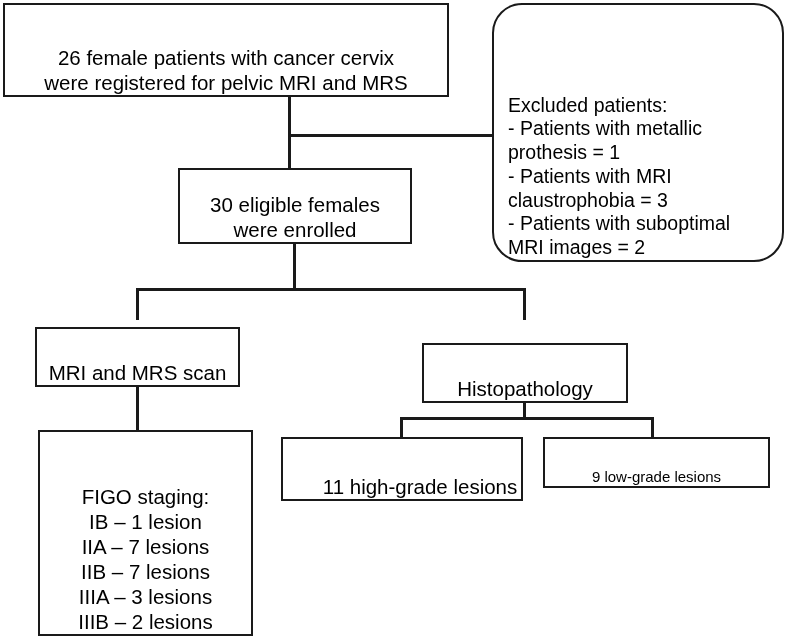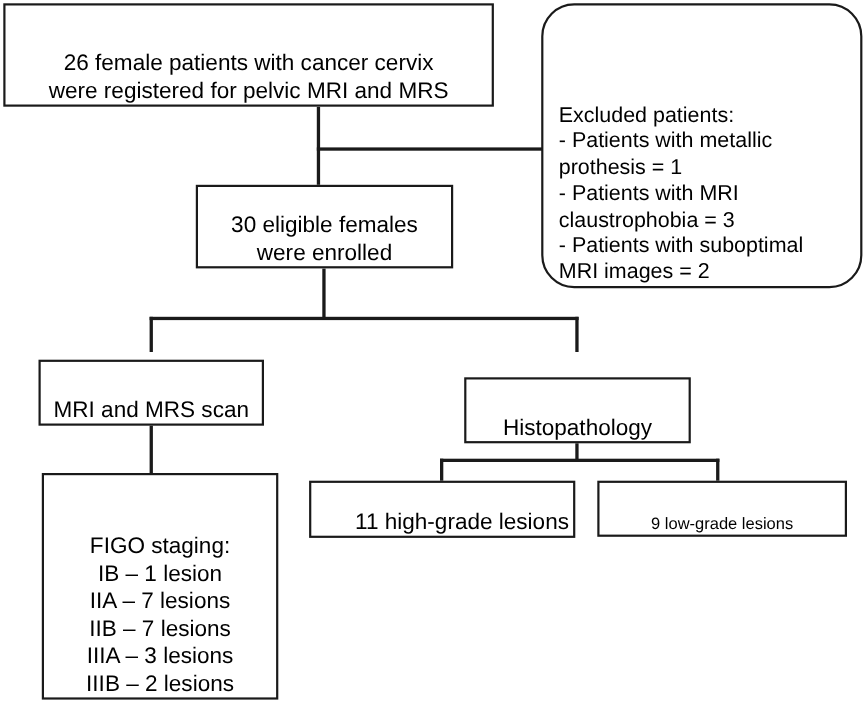--- a/index.html
+++ b/index.html
@@ -67,21 +67,21 @@
   #node-histopathology {
     left: 422px; top: 318px; width: 206px; height: 60px;
     font-size: 20.5px;
     margin-top: 25px;
   }
   #node-figo {
     left: 38px; top: 430px; width: 215px; height: 206px;
     font-size: 20.5px;
   }
   #node-high-grade {
-    left: 281px; top: 437px; width: 242px; height: 52px;
+    left: 281px; top: 437px; width: 242px; height: 64px;
     font-size: 20.5px;
     padding-left: 36px;
   }
   #node-low-grade {
     left: 543px; top: 437px; width: 227px; height: 51px;
     font-size: 15px;
   }
   
   
   #conn-reg-v      { left: 288px; top: 97px;  width: 3px;   height: 74px; }

